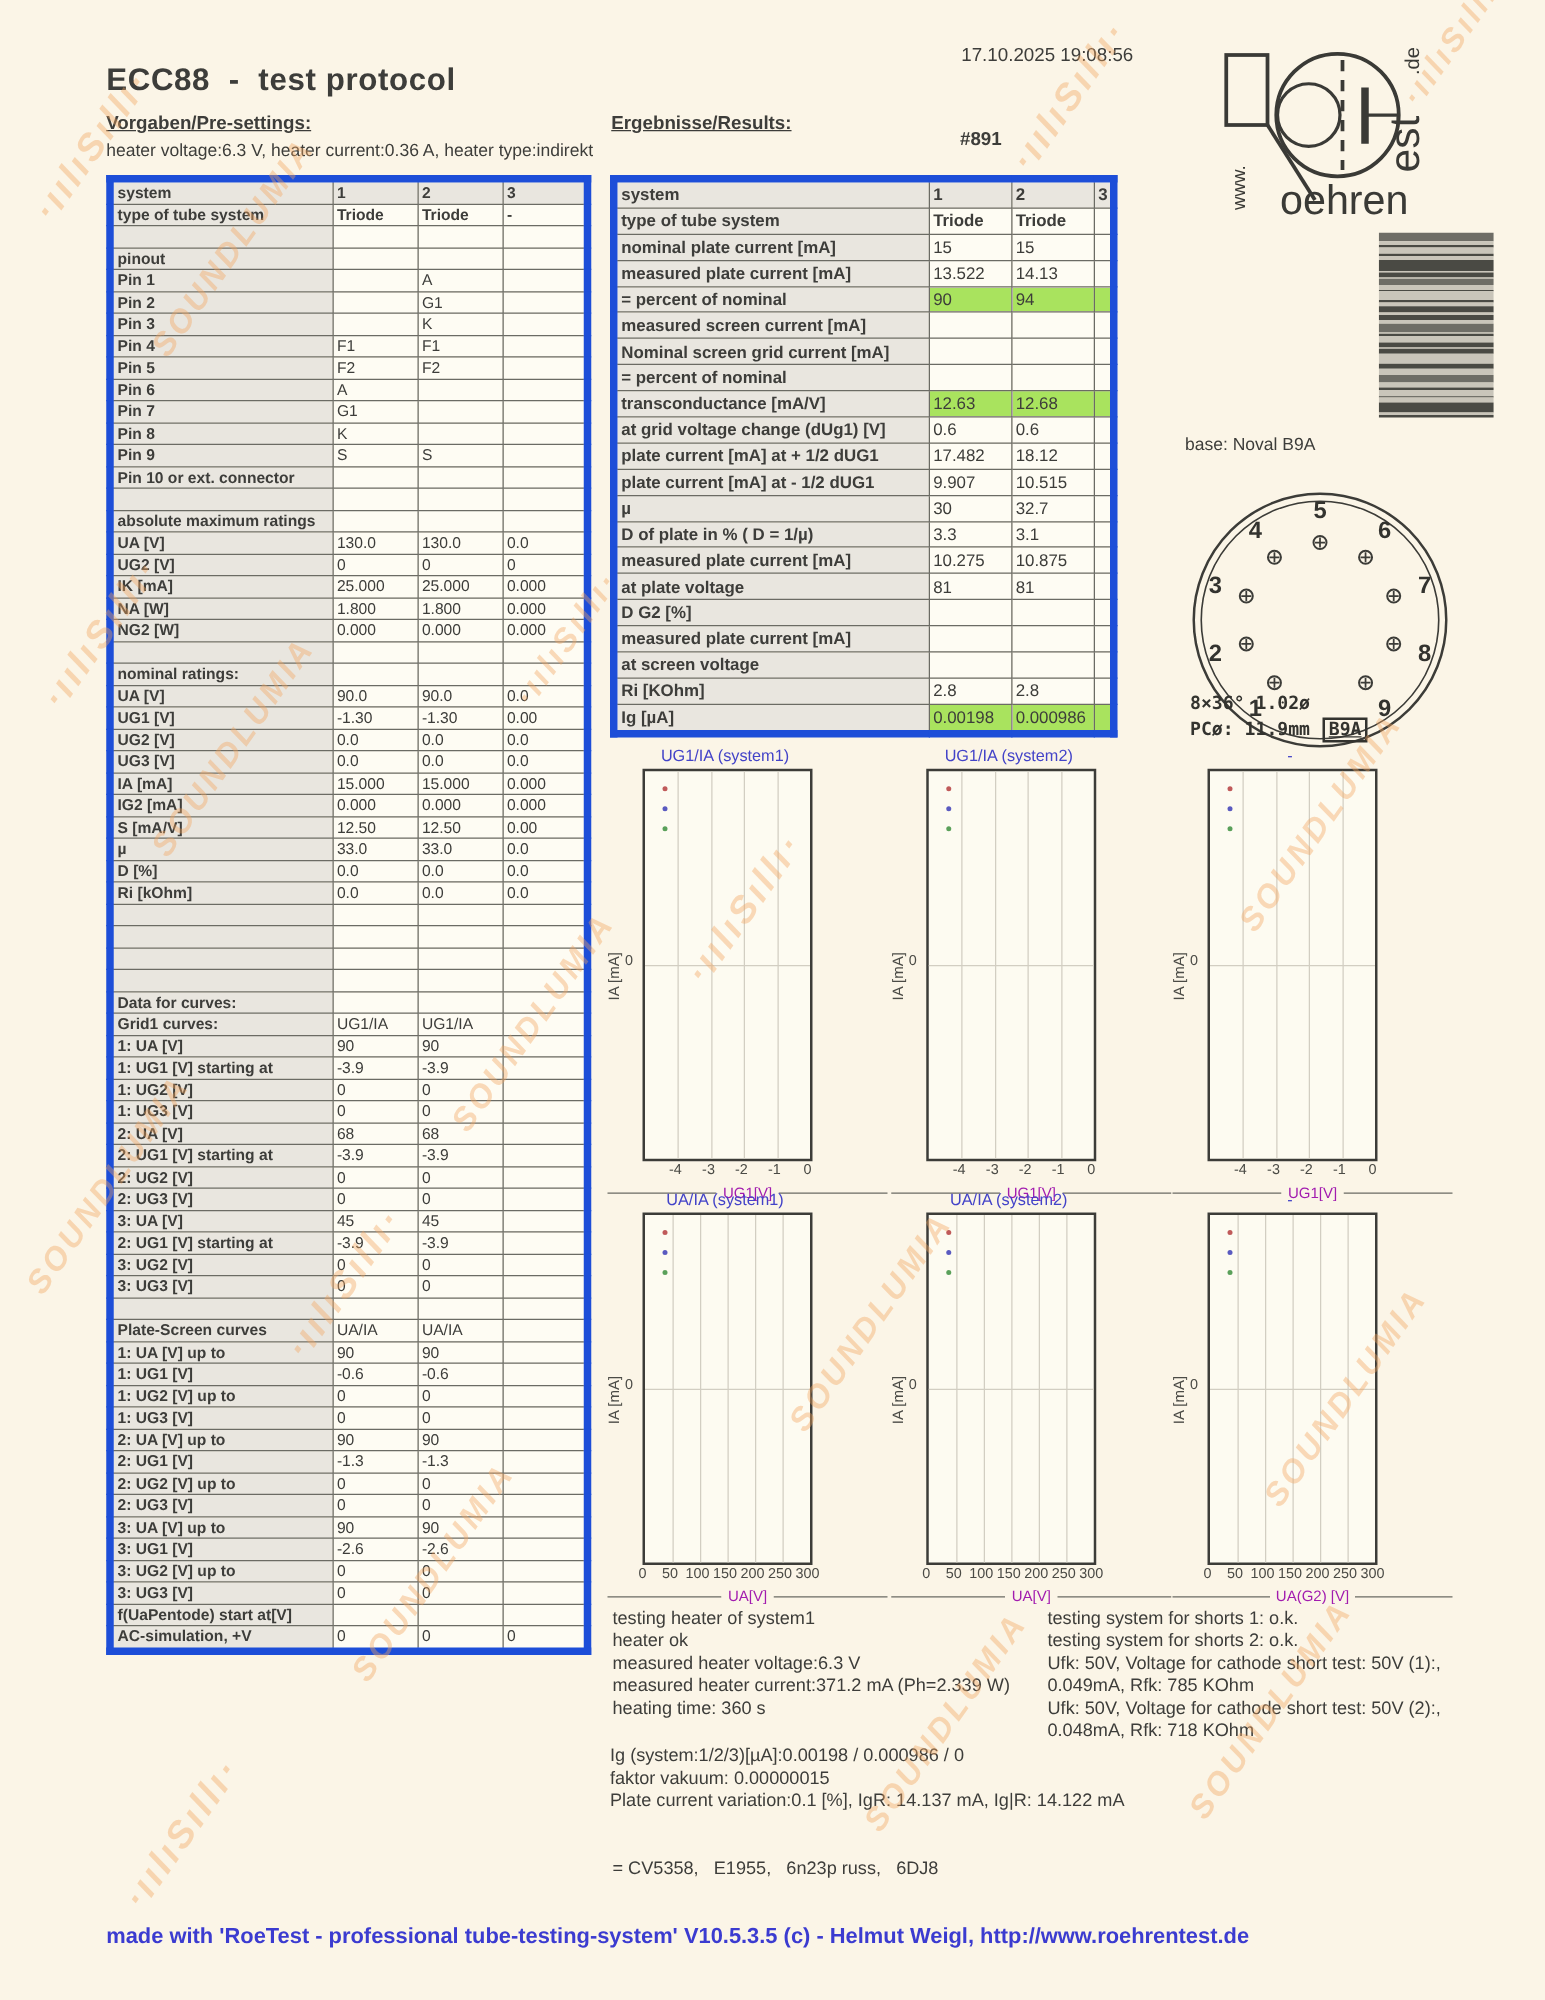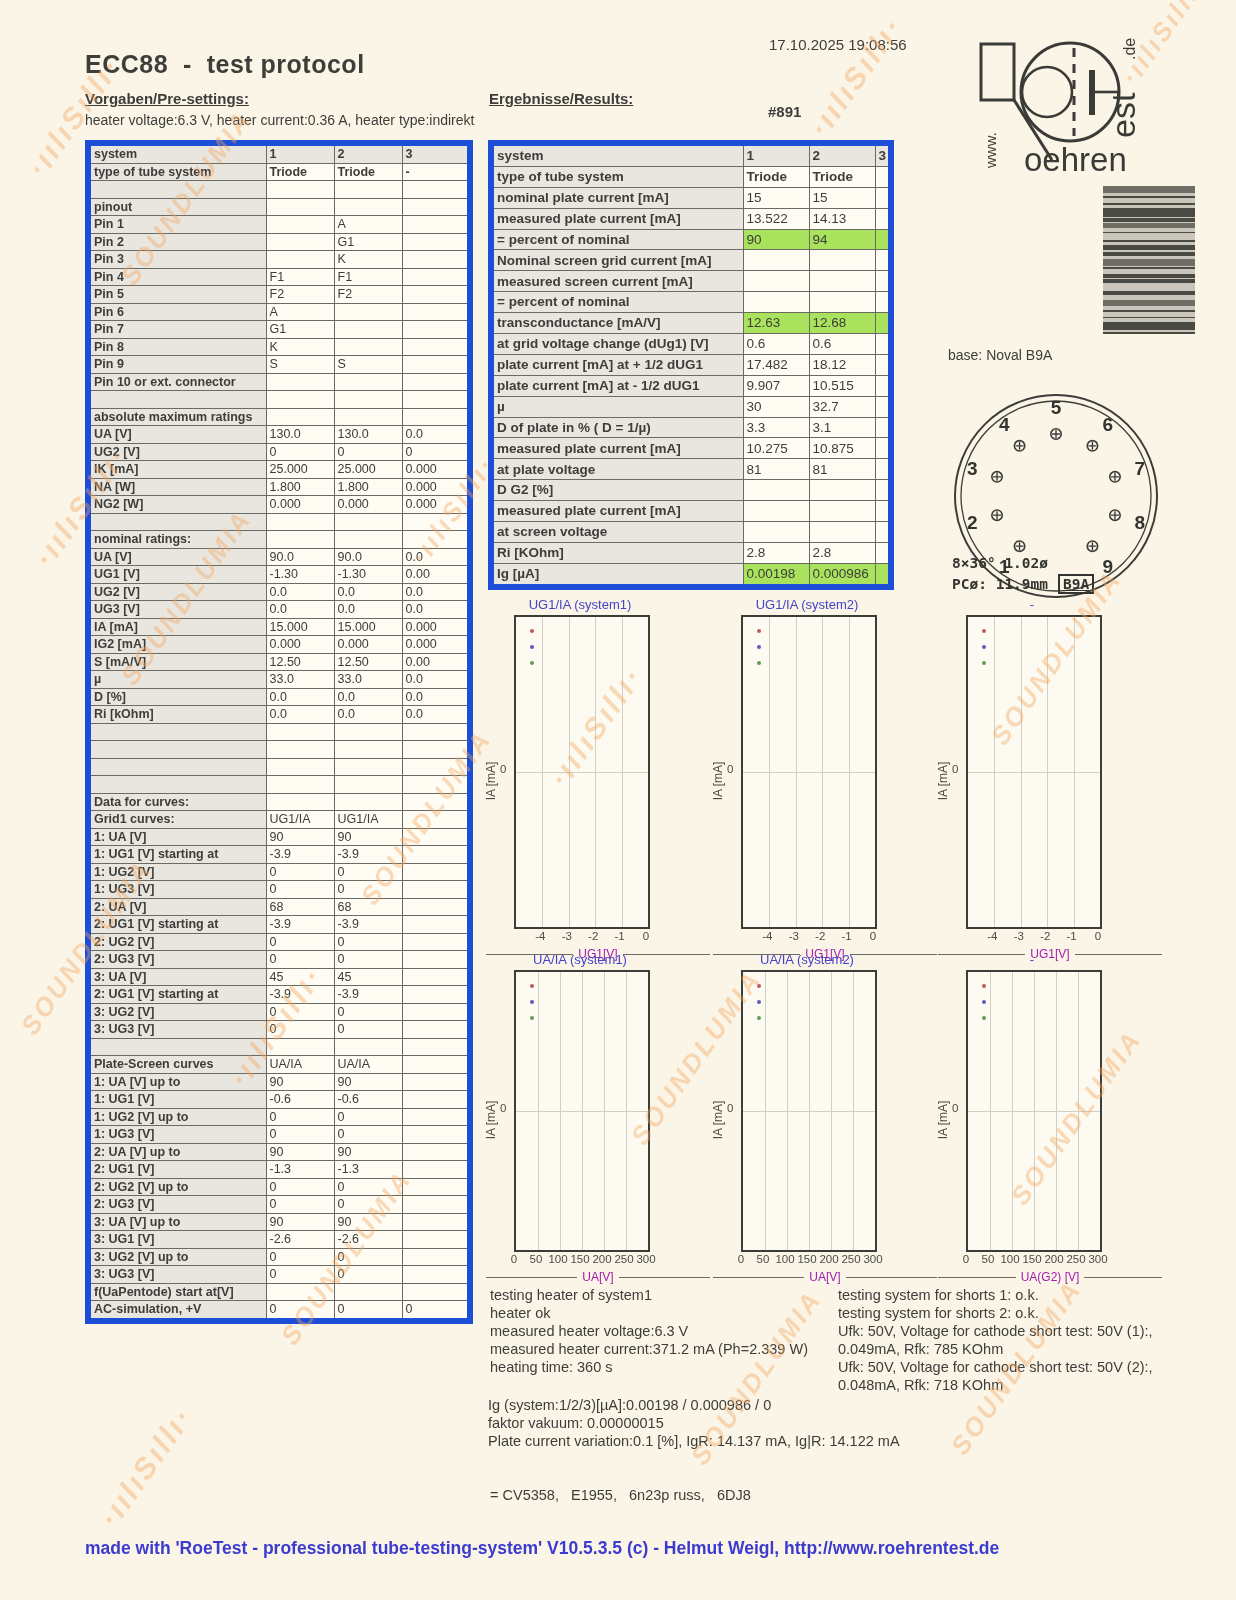--- a/index.html
+++ b/index.html
@@ -566,27 +566,27 @@
           <td class="val">14.13</td>
           <td class="val"></td>
         </tr>
         <tr>
           <td class="lbl">= percent of nominal</td>
           <td class="val hl">90</td>
           <td class="val hl">94</td>
           <td class="val hl"></td>
         </tr>
         <tr>
+          <td class="lbl">measured screen current [mA]</td>
+          <td class="val"></td>
+          <td class="val"></td>
+          <td class="val"></td>
+        </tr>
+        <tr>
           <td class="lbl">Nominal screen grid current [mA]</td>
-          <td class="val"></td>
-          <td class="val"></td>
-          <td class="val"></td>
-        </tr>
-        <tr>
-          <td class="lbl">measured screen current [mA]</td>
           <td class="val"></td>
           <td class="val"></td>
           <td class="val"></td>
         </tr>
         <tr>
           <td class="lbl">= percent of nominal</td>
           <td class="val"></td>
           <td class="val"></td>
           <td class="val"></td>
         </tr>

